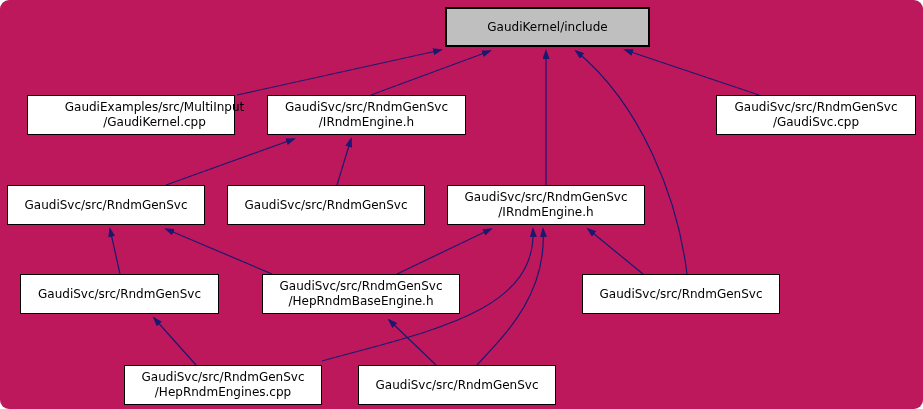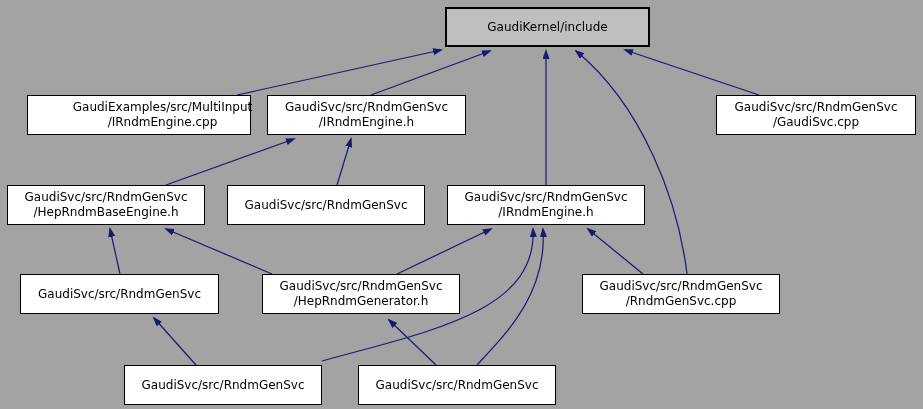--- a/index.html
+++ b/index.html
@@ -5,22 +5,23 @@
   html, body {
     margin: 0;
     padding: 0;
     background: #ffffff;
     font-family: "DejaVu Sans", "Liberation Sans", sans-serif;
   }
   .canvas {
     position: relative;
     width: 923px;
     height: 409px;
-    background: #a3a3a3;
+    background: #be185d;
     overflow: hidden;
+    border-radius: 9px;
   }
   svg.edges {
     position: absolute;
     left: 0;
     top: 0;
     width: 923px;
     height: 409px;
   }
   .node {
     position: absolute;
@@ -73,64 +74,63 @@
     <path class="edge" d="M196,365 L154,318" marker-end="url(#arrow)"></path>
     <path class="edge" d="M322,361 C430,331 537,312 533,229" marker-end="url(#arrow)"></path>
     <path class="edge" d="M477,365 C507,333 547,293 543,229" marker-end="url(#arrow)"></path>
     <path class="edge" d="M436,365 L389,320" marker-end="url(#arrow)"></path>
   </svg>
 
   <div class="node root" style="left:445px; top:7px; width:205px; height:40px;">
     <span>GaudiKernel/include</span>
   </div>
 
-  <div class="node" style="left:27px; top:95px; width:224px; height:40px;padding-left:47px;">
+  <div class="node" style="left:27px; top:95px; width:208px; height:40px;padding-left:47px;">
     <span>GaudiExamples/src/MultiInput</span>
-    <span>/IRndmEngine.cpp</span>
+    <span>/GaudiKernel.cpp</span>
   </div>
 
   <div class="node" style="left:267px; top:95px; width:199px; height:40px;">
     <span>GaudiSvc/src/RndmGenSvc</span>
     <span>/IRndmEngine.h</span>
   </div>
 
   <div class="node" style="left:716px; top:95px; width:200px; height:40px;">
     <span>GaudiSvc/src/RndmGenSvc</span>
     <span>/GaudiSvc.cpp</span>
   </div>
 
   <div class="node" style="left:7px; top:185px; width:198px; height:40px;">
     <span>GaudiSvc/src/RndmGenSvc</span>
-    <span>/HepRndmBaseEngine.h</span>
   </div>
 
   <div class="node" style="left:227px; top:185px; width:198px; height:40px;">
     <span>GaudiSvc/src/RndmGenSvc</span>
   </div>
 
   <div class="node" style="left:447px; top:185px; width:198px; height:40px;">
     <span>GaudiSvc/src/RndmGenSvc</span>
     <span>/IRndmEngine.h</span>
   </div>
 
   <div class="node" style="left:20px; top:274px; width:199px; height:40px;">
     <span>GaudiSvc/src/RndmGenSvc</span>
   </div>
 
   <div class="node" style="left:262px; top:274px; width:198px; height:40px;">
     <span>GaudiSvc/src/RndmGenSvc</span>
-    <span>/HepRndmGenerator.h</span>
+    <span>/HepRndmBaseEngine.h</span>
   </div>
 
   <div class="node" style="left:582px; top:274px; width:198px; height:40px;">
     <span>GaudiSvc/src/RndmGenSvc</span>
-    <span>/RndmGenSvc.cpp</span>
   </div>
 
   <div class="node" style="left:124px; top:365px; width:198px; height:40px;">
     <span>GaudiSvc/src/RndmGenSvc</span>
+    <span>/HepRndmEngines.cpp</span>
   </div>
 
   <div class="node" style="left:358px; top:365px; width:198px; height:40px;">
     <span>GaudiSvc/src/RndmGenSvc</span>
   </div>
 
 </div>
 
 </body></html>

